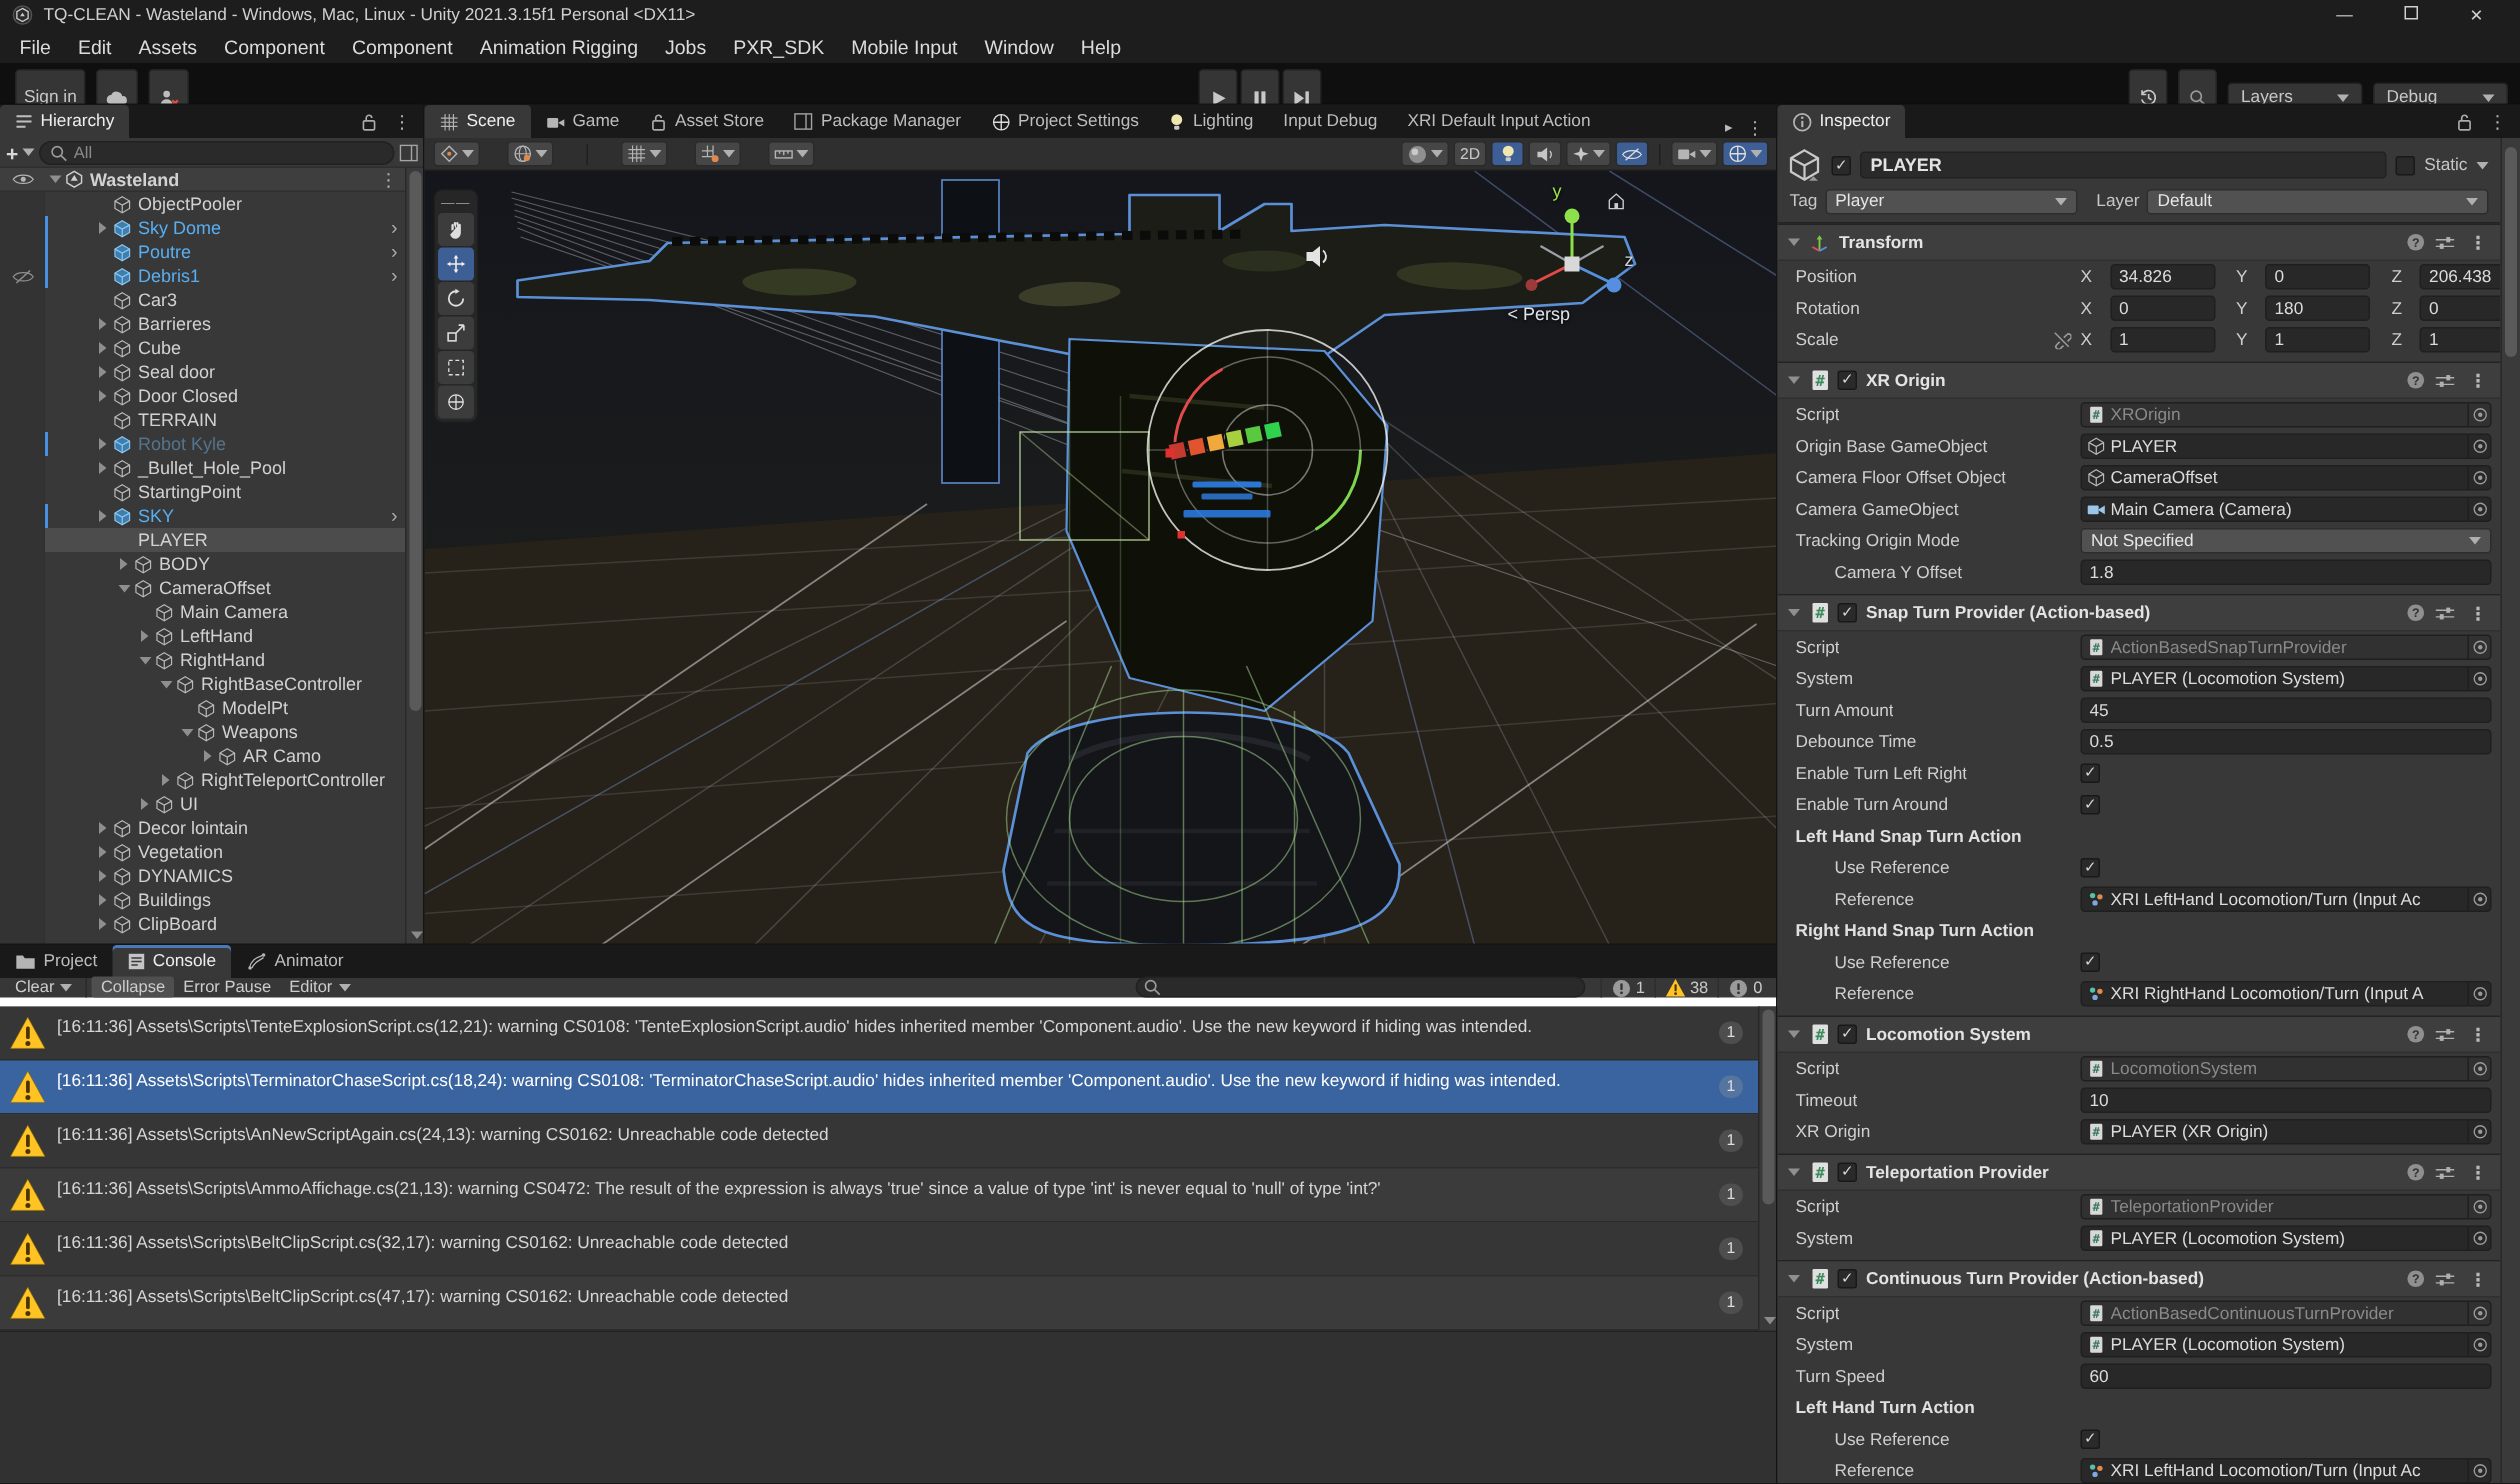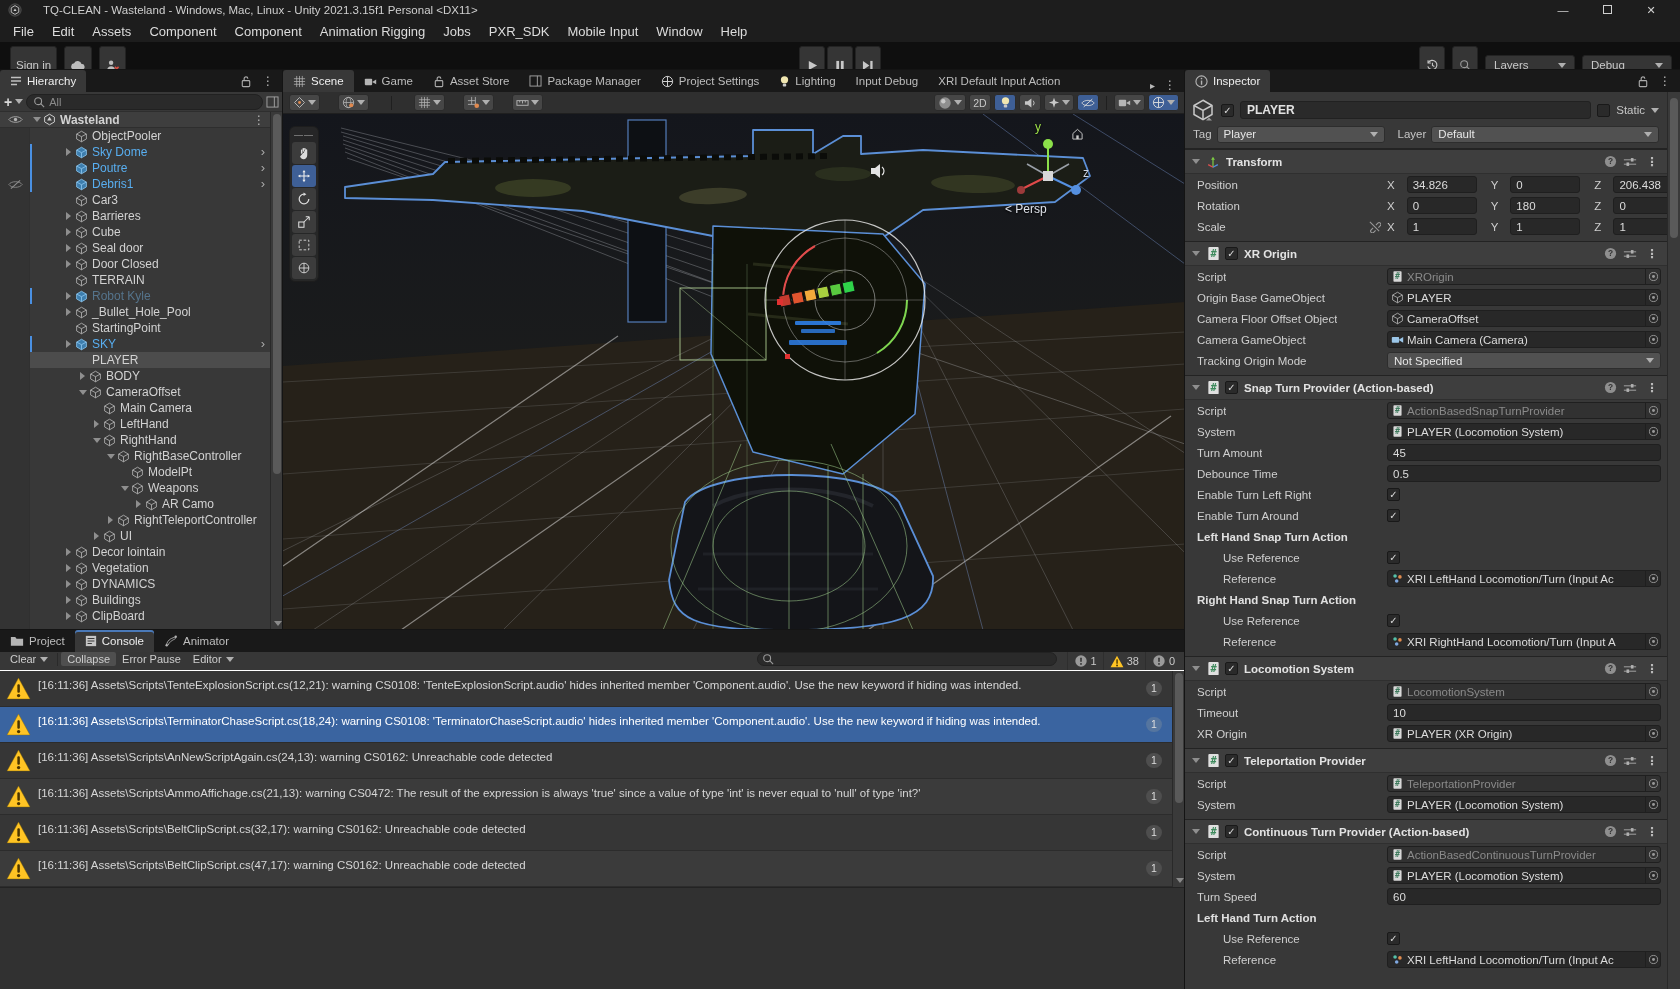--- a/index.html
+++ b/index.html
@@ -4,21 +4,21 @@
 <style>
   *{margin:0;padding:0;box-sizing:border-box;user-select:none;cursor:default}
   html,body{background:#000;}
   body{font-family:"Liberation Sans","DejaVu Sans",sans-serif;font-size:12px;color:#d4d4d4;}
   #root{position:relative;width:1680px;height:989px;background:#282828;overflow:hidden}
   .icn{display:inline-flex;align-items:center;justify-content:center;flex:none;vertical-align:middle}
   .icn svg{display:block}
   .kebab{color:#b9b9b9;font-size:12px;padding:0 3px}
   .caret{display:inline-block;width:0;height:0;border-left:4px solid transparent;border-right:4px solid transparent;border-top:5px solid #b0b0b0;flex:none}
   
-  .titlebar{position:absolute;left:0;top:0;width:100%;height:20px;background:#1d1d1d;display:flex;align-items:center;gap:21px;padding:0 8px;font-size:11.5px;color:#cfcfcf}
+  .titlebar{position:absolute;left:0;top:0;width:100%;height:20px;background:#1d1d1d;display:flex;align-items:center;gap:7px;padding:0 8px;font-size:11.5px;color:#cfcfcf}
   .win-controls{margin-left:auto;display:flex;align-items:center;gap:30px;padding-right:14px;color:#d0d0d0;font-size:11px}
   .winbtn{width:14px;text-align:center}
   .maxbox{display:inline-block;width:9px;height:9px;border:1px solid #d0d0d0}
   .menubar{position:absolute;left:0;top:20px;width:100%;height:22px;background:#1d1d1d;display:flex;align-items:center;padding:0 4px}
   .menu-item{padding:2px 9px;font-size:13px;color:#dcdcdc;border-radius:3px}
   .topbar{position:absolute;left:0;top:42px;width:100%;height:28px;background:#0f0f0f;border-bottom:1px solid #000}
   .tb-left{position:absolute;left:10px;top:4px;display:flex;gap:7px}
   .tb-center{position:absolute;left:50%;top:4px;transform:translateX(-50%);display:flex;gap:2px}
   .tb-right{position:absolute;right:8px;top:4px;display:flex;gap:7px;align-items:center}
   .tb-btn{height:20px;min-width:26px;background:#353535;border:1px solid #232323;border-radius:3px;display:inline-flex;align-items:center;justify-content:center;color:#c8c8c8;font-size:11.5px;padding:18px 5px;gap:5px}
@@ -67,21 +67,21 @@
   .st-right{margin-left:auto;display:flex;align-items:center;gap:3px}
   .viewport{position:absolute;top:44px;left:0;right:0;bottom:0;overflow:hidden;background:#17191e}
   .tool-overlay{position:absolute;left:6px;top:12px;width:30px;background:rgba(40,40,40,.92);border:1px solid #1d1d1d;border-radius:6px;padding:2px;display:flex;flex-direction:column;gap:1px;align-items:center}
   .tool-handle{color:#9a9a9a;font-size:9px;line-height:8px;letter-spacing:1px;padding:2px 0}
   .tool-btn{width:24px;height:22px;background:#3c3c3c;border-radius:3px;display:flex;align-items:center;justify-content:center}
   .tool-btn.active{background:#3e5f96}
   .vp-label{position:absolute;font-size:12px;color:#dfe3ea;text-shadow:0 1px 2px #000}
   .vp-house{position:absolute;left:788px;top:14px}
   
   #consolepanel{left:0;top:630px;width:1185px;height:359px}
-  .con-toolbar{position:absolute;top:22px;left:0;right:0;height:19px;background:#373737;border-bottom:1px solid #ffffff;display:flex;align-items:flex-start;padding:0 4px;font-size:11px;color:#cdcdcd}
+  .con-toolbar{position:absolute;top:22px;left:0;right:0;height:19px;background:#373737;border-bottom:6px solid #ffffff;display:flex;align-items:flex-end;padding:0 4px;font-size:11px;color:#cdcdcd}
   .con-btn{padding:1px 6px;border-radius:2px;display:inline-flex;align-items:center;gap:4px;white-space:nowrap}
   .con-btn.pressed{background:#4f4f4f}
   .con-sep{width:1px;height:13px;background:#2a2a2a;margin:0 3px}
   .con-search-wrap{margin-left:auto;position:relative;width:300px;height:14px;margin-right:10px}
   .con-search-wrap .icn{position:absolute;left:5px;top:1px}
   .con-search{width:100%;height:14px;background:#2a2a2a;border:1px solid #222;border-radius:8px;color:#ddd;padding:0 8px 0 20px;font-size:11px;outline:none}
   .ccount{display:flex;align-items:center;gap:3px;padding:0 6px;height:100%;border-left:1px solid #2e2e2e;color:#c9c9c9;font-size:11px}
   .con-list{position:absolute;top:41px;left:0;right:13px;height:216px;overflow:hidden}
   .crow{position:relative;height:36px;display:flex;align-items:center;padding:0 10px 0 6px;font-size:11.5px;color:#d6d6d6;background:#363636;border-bottom:1px solid #2c2c2c;gap:7px}
   .crow.alt{background:#3b3b3b}
@@ -1455,20 +1455,28 @@
               <span class="lblwrap">
                 <span class="lbl">Tracking Origin Mode</span>
               </span>
               <span class="fld">
                 <span class="dropfld">
                   <span>Not Specified</span>
                   <span class="caret"></span>
                 </span>
               </span>
             </div>
+            <div class="irow">
+              <span class="lblwrap" style="padding-left:26px">
+                <span class="lbl">Camera Y Offset</span>
+              </span>
+              <span class="fld">
+                <input class="txtfld" value="1.8" style="">
+              </span>
+            </div>
             <div style="height:4px"></div>
           </div>
           <div class="comp">
             <div class="comp-h">
               <span class="arw open"></span>
               <span class="icn">
                 <svg width="15" height="15" viewBox="0 0 16 16">
                   <rect x="2.5" y="1" width="11" height="14" rx="1" fill="#e0e0e0"></rect>
                   <text x="8" y="12" font-size="11" text-anchor="middle" fill="#3d8a5c" font-family="monospace" font-weight="bold">#</text>
                 </svg>

